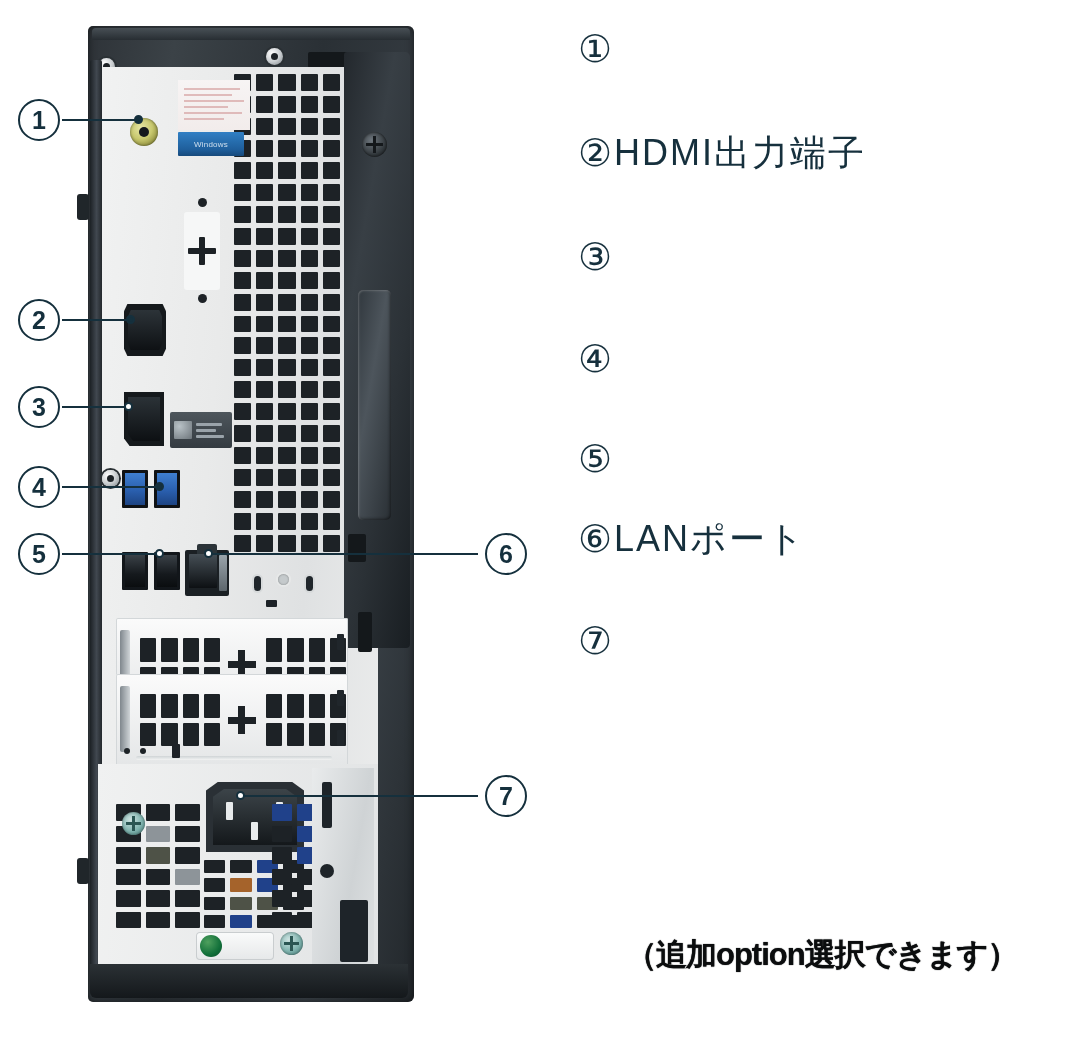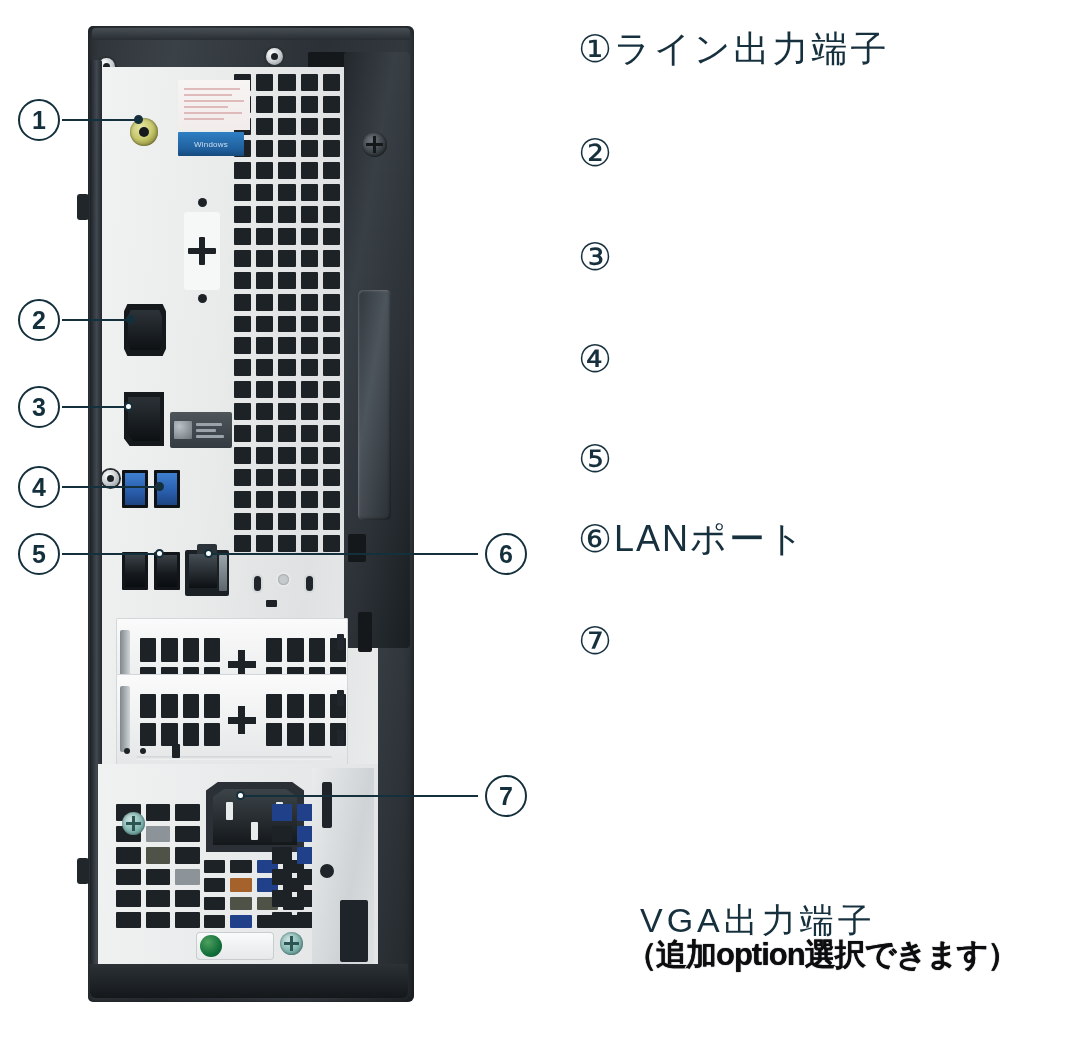--- a/index.html
+++ b/index.html
@@ -865,25 +865,25 @@
   <div class="callout-circle" style="left:485px;top:533px;">6</div>
 
   <div class="callout-dot" style="left:236px;top:791px;"></div>
   <div class="callout-line" style="left:244px;top:795px;width:234px;"></div>
   <div class="callout-circle" style="left:485px;top:775px;">7</div>
 
   <div id="legend">
 
     <div class="legend-row" style="top:6px;left:0px;">
       <span class="legend-num">①</span>
-      <span class="legend-label wide">ライン出力端子</span>
     </div>
 
     <div class="legend-row" style="top:110px;left:0px;">
       <span class="legend-num">②</span>
+      <span class="legend-label">HDMI出力端子</span>
     </div>
 
     <div class="legend-row" style="top:214px;left:0px;">
       <span class="legend-num">③</span>
     </div>
 
     <div class="legend-row" style="top:316px;left:0px;">
       <span class="legend-num">④</span>
     </div>
 
@@ -896,17 +896,16 @@
       <span class="legend-label">LANポート</span>
     </div>
 
     <div class="legend-row" style="top:598px;left:0px;">
       <span class="legend-num">⑦</span>
     </div>
 
   </div>
 
   <div id="vga-note">
-    <div id="vga-title">VGA出力端子</div>
     <div id="vga-sub">（追加option選択できます）</div>
   </div>
 
 </div>
 
 </body></html>

